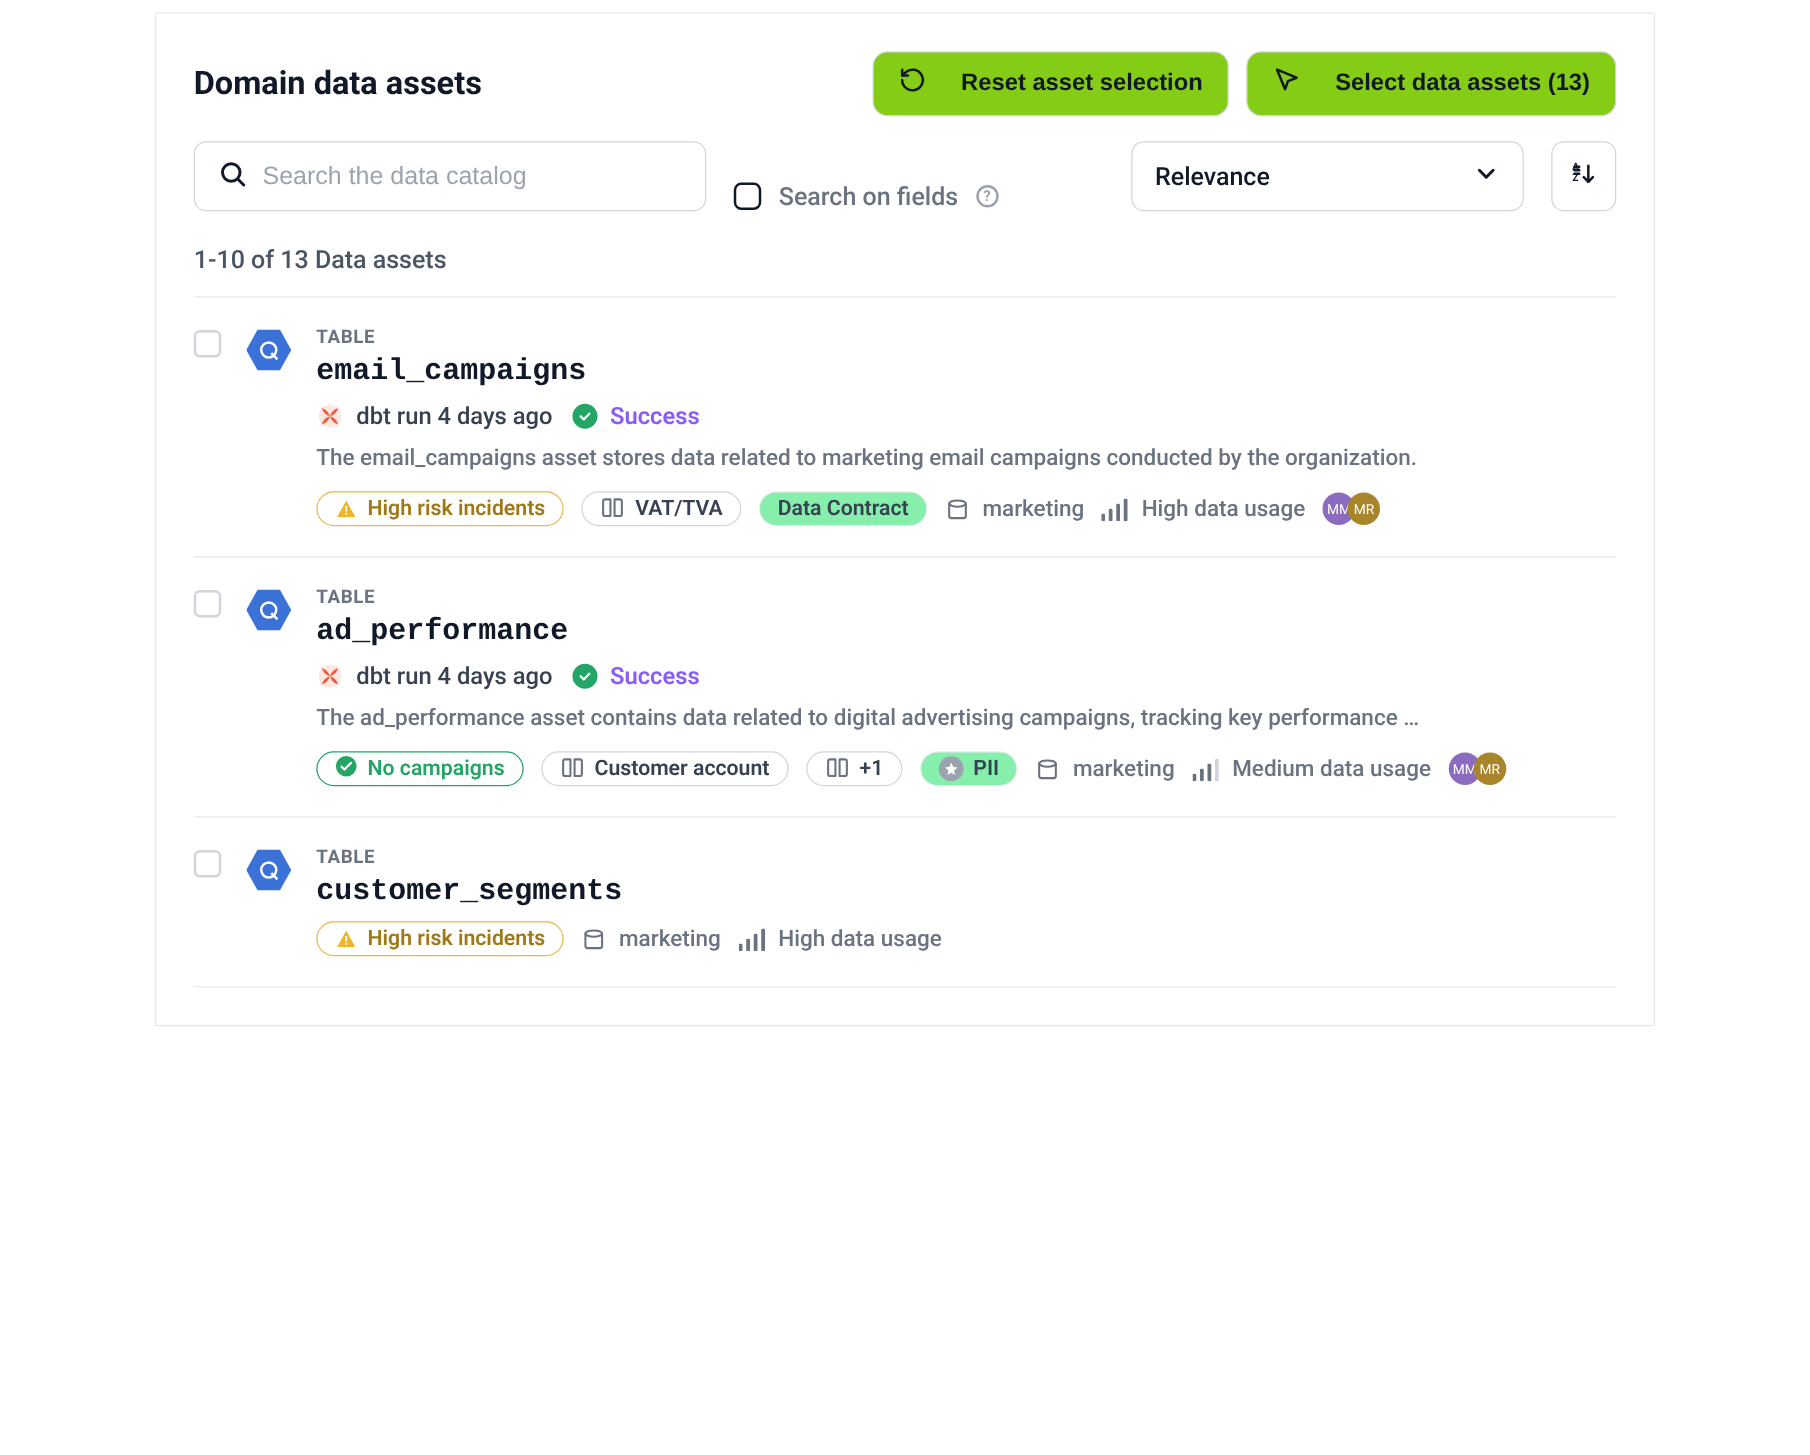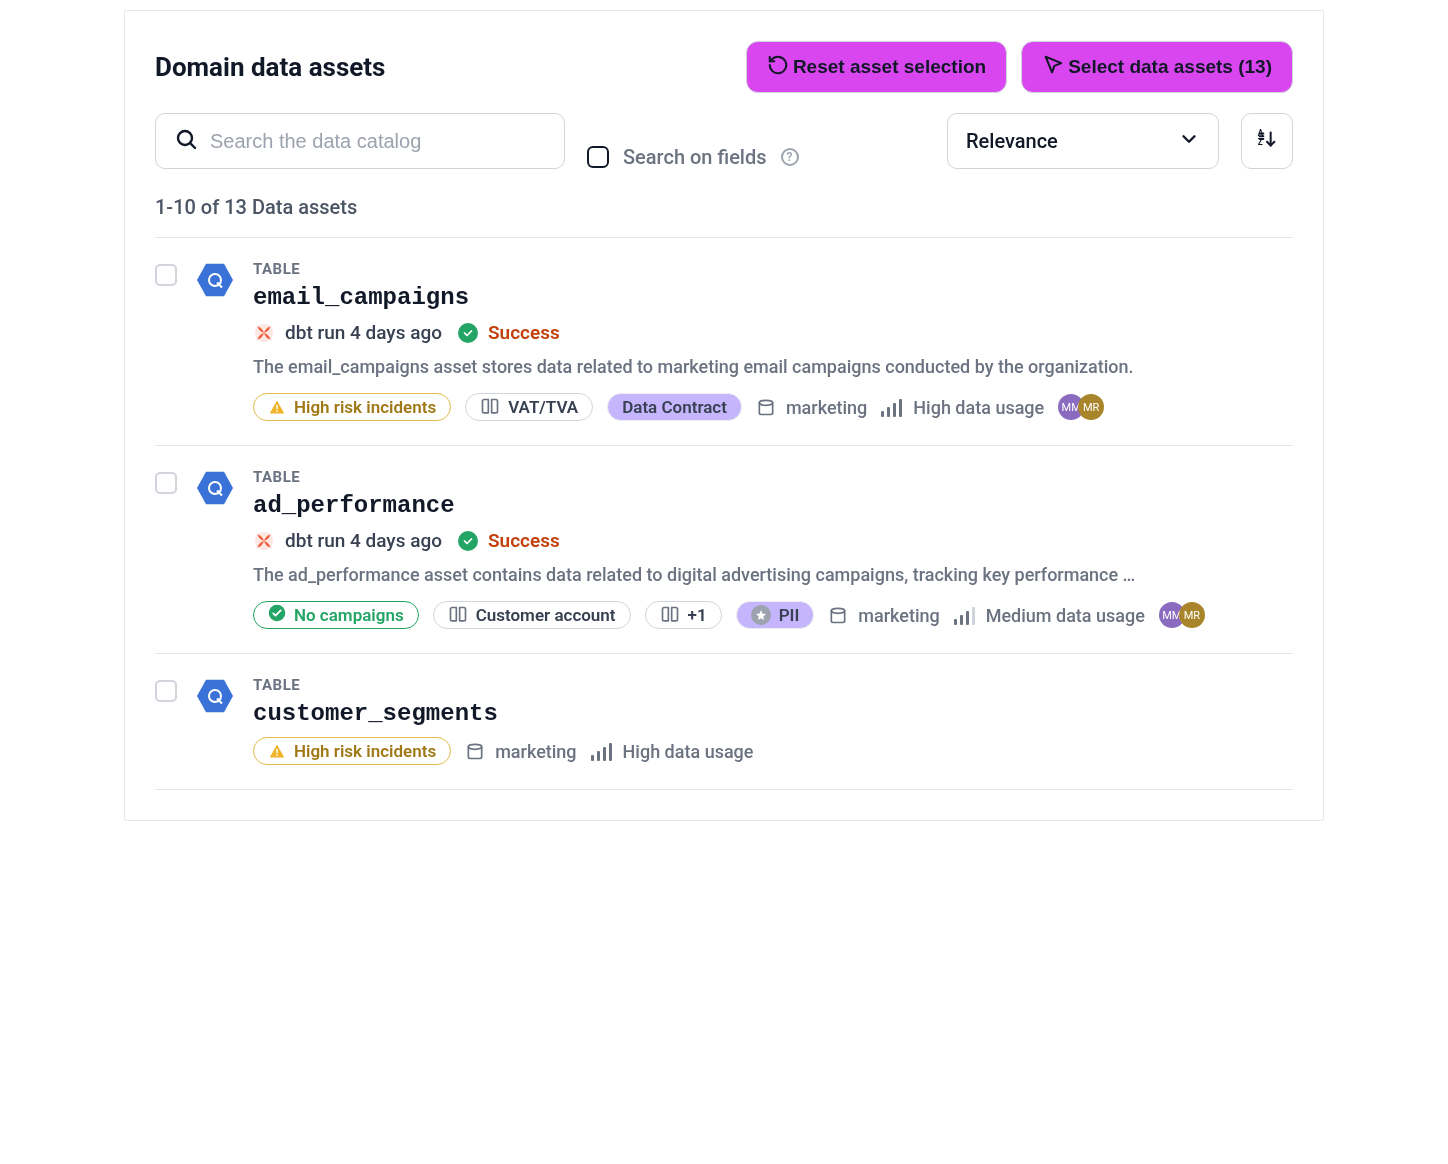--- a/index.html
+++ b/index.html
@@ -24,26 +24,26 @@
   }
   .page-title {
     font-size: 26px;
     font-weight: 700;
     color: #111827;
   }
   .top-buttons { display: flex; gap: 14px; }
   .btn {
     display: inline-flex;
     align-items: center;
-    gap: 4px;
+    gap: 28px;
     height: 52px;
     padding: 0 20px;
     border: 1px solid #d1d5db;
     border-radius: 12px;
-    background: #d946ef;
+    background: #84cc16;
     font-size: 19px;
     font-weight: 600;
     color: #111827;
     cursor: pointer;
   }
   .controls {
     display: flex;
     align-items: flex-end;
     gap: 22px;
     margin-bottom: 26px;
@@ -94,21 +94,21 @@
     font-size: 12px;
     color: #9ca3af;
     font-weight: 600;
   }
   .spacer { flex: 1; }
   .sort-select {
     display: flex;
     align-items: center;
     justify-content: space-between;
     height: 56px;
-    width: 272px;
+    width: 314px;
     border: 1px solid #d1d5db;
     border-radius: 10px;
     padding: 0 18px;
     font-size: 20px;
     font-weight: 500;
     color: #111827;
     cursor: pointer;
   }
   .sort-dir {
     width: 52px;
@@ -211,21 +211,21 @@
     width: 20px;
     height: 20px;
     background: #22a565;
     border-radius: 50%;
     display: inline-flex;
     align-items: center;
     justify-content: center;
     margin-left: 6px;
   }
   .success-check svg { display:block; }
-  .success-text { font-size: 19px; font-weight: 600; color: #c2410c; }
+  .success-text { font-size: 19px; font-weight: 600; color: #8b5cf6; }
   .desc {
     font-size: 18px;
     color: #6b7280;
     margin-bottom: 16px;
     font-weight: 500;
     white-space: nowrap;
     overflow: hidden;
     text-overflow: ellipsis;
   }
   .meta-row {
@@ -243,21 +243,21 @@
     padding: 0 14px;
     border-radius: 18px;
     font-size: 17px;
     font-weight: 600;
     border: 1px solid #d1d5db;
     color: #374151;
     background: #fff;
   }
   .pill.warn { border-color: #e6b94d; color: #a07917; }
   .pill.ok { border-color: #22a565; color: #22a565; }
-  .pill.gray-fill { background: #c4b5fd; border-color: #ebedf0; color: #374151; }
+  .pill.gray-fill { background: #86efac; border-color: #ebedf0; color: #374151; }
   .warn-triangle {
     width: 18px; height: 16px;
     display: inline-flex;
     align-items: center;
     justify-content: center;
     color: #e6a817;
   }
   .book-icon, .db-icon, .bars-icon {
     display: inline-flex;
     align-items: center;

